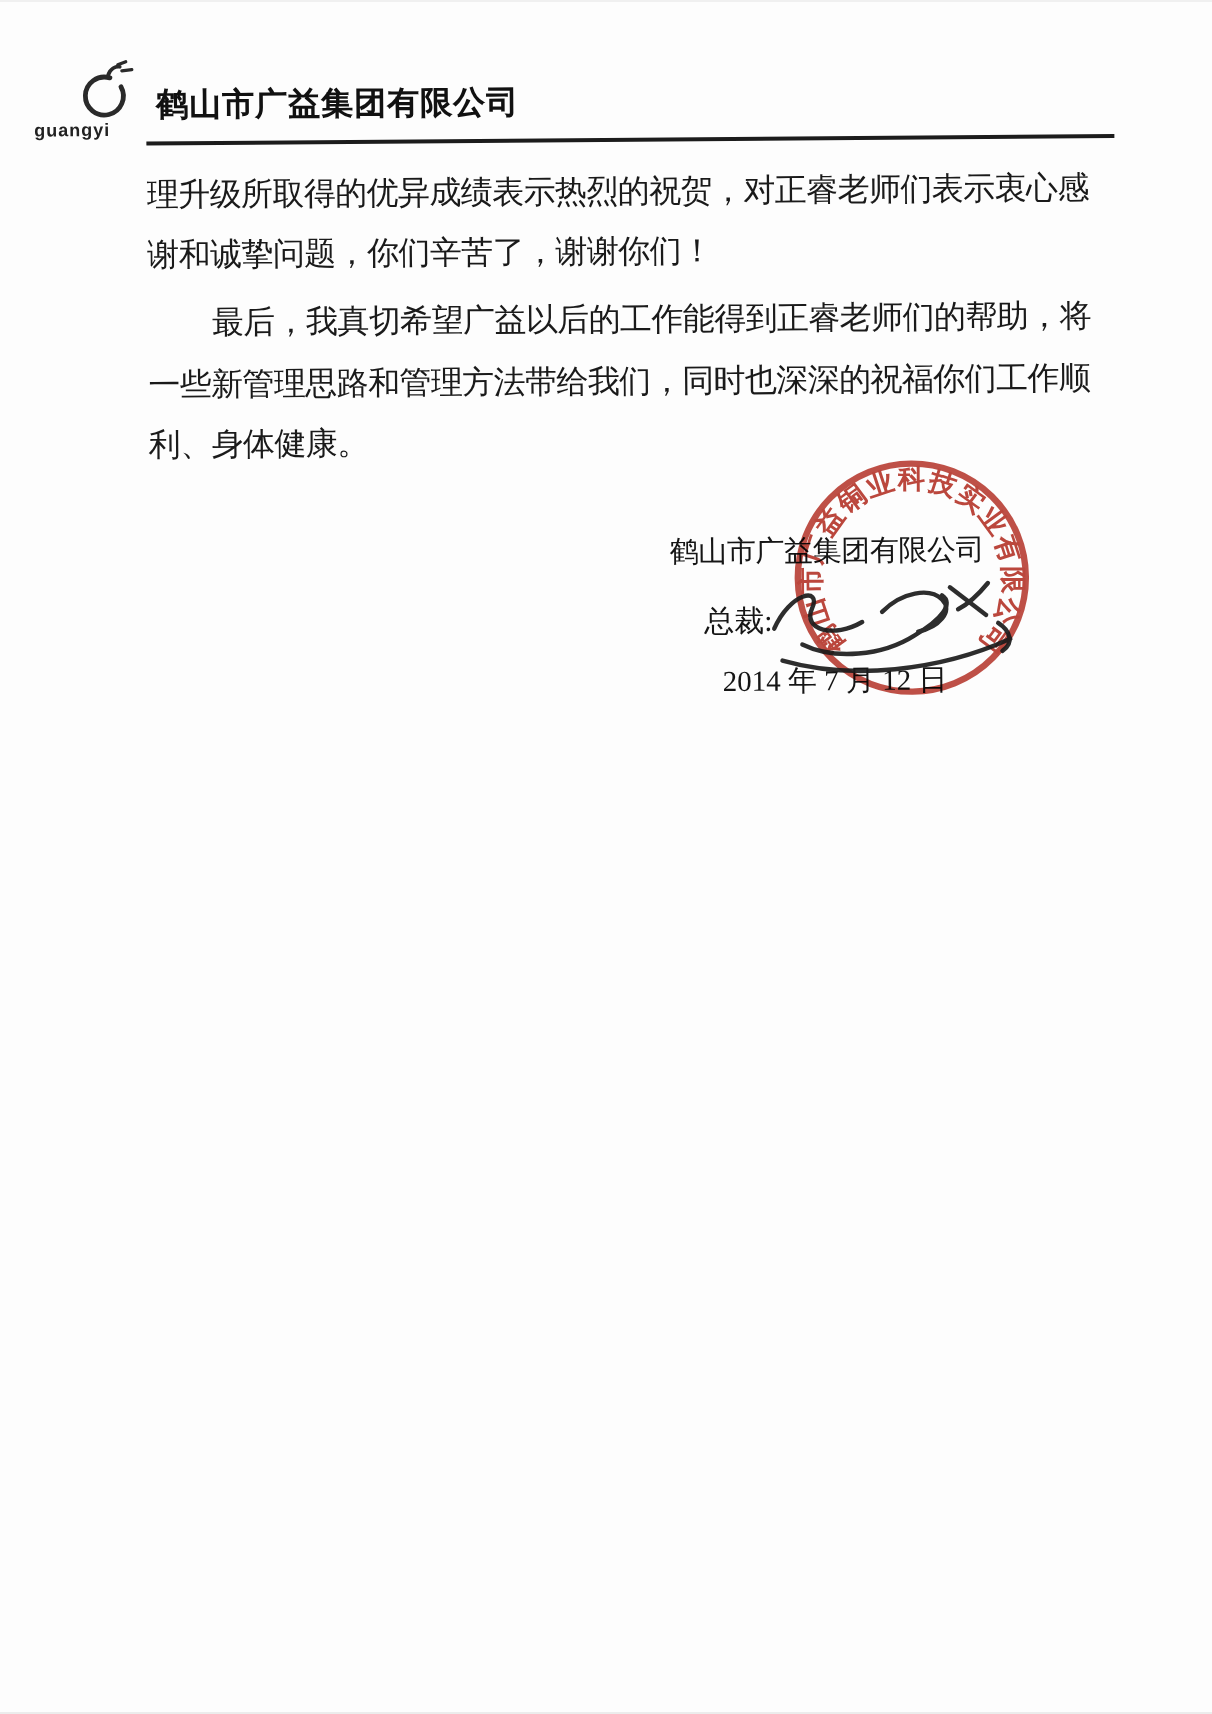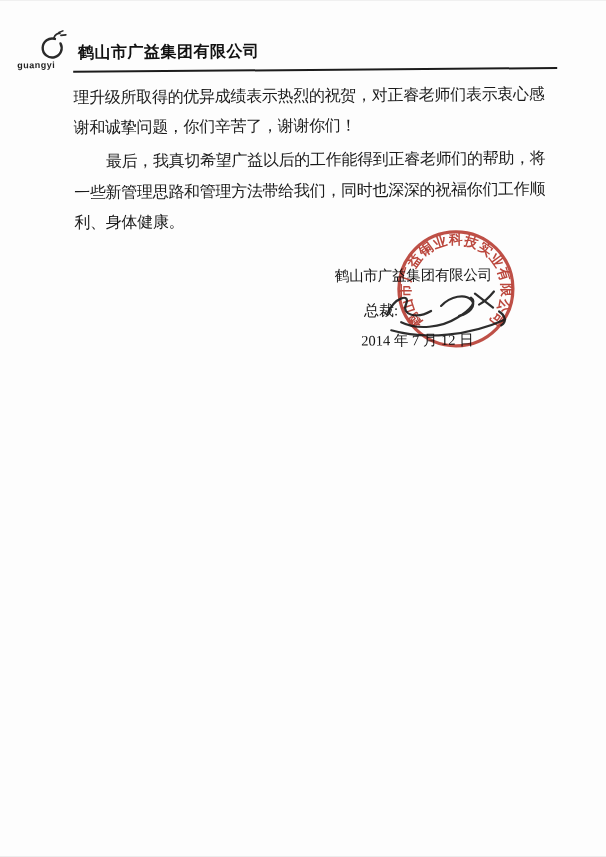--- a/index.html
+++ b/index.html
@@ -46,21 +46,21 @@
   .line-1 { top: 115px; }
   .line-2 { top: 149px; text-indent: 2em; }
   .line-3 { top: 180px; }
   .line-4 { top: 210px; }
   
   .sig-company {
     position: absolute; left: 335px; top: 266px;
     font-size: 14.5px; letter-spacing: -0.2px; color: #151515; white-space: nowrap;
   }
   .sig-title {
-    position: absolute; left: 364px; top: 301px;
+    position: absolute; left: 352px; top: 301px;
     font-size: 15px; color: #151515; white-space: nowrap;
   }
   .sig-date {
     position: absolute; left: 361px; top: 331px;
     font-size: 14.5px; color: #151515; white-space: nowrap;
   }
   
   .seal-svg {
     position: absolute; left: 392px; top: 228px;
     mix-blend-mode: multiply; opacity: 0.92;

